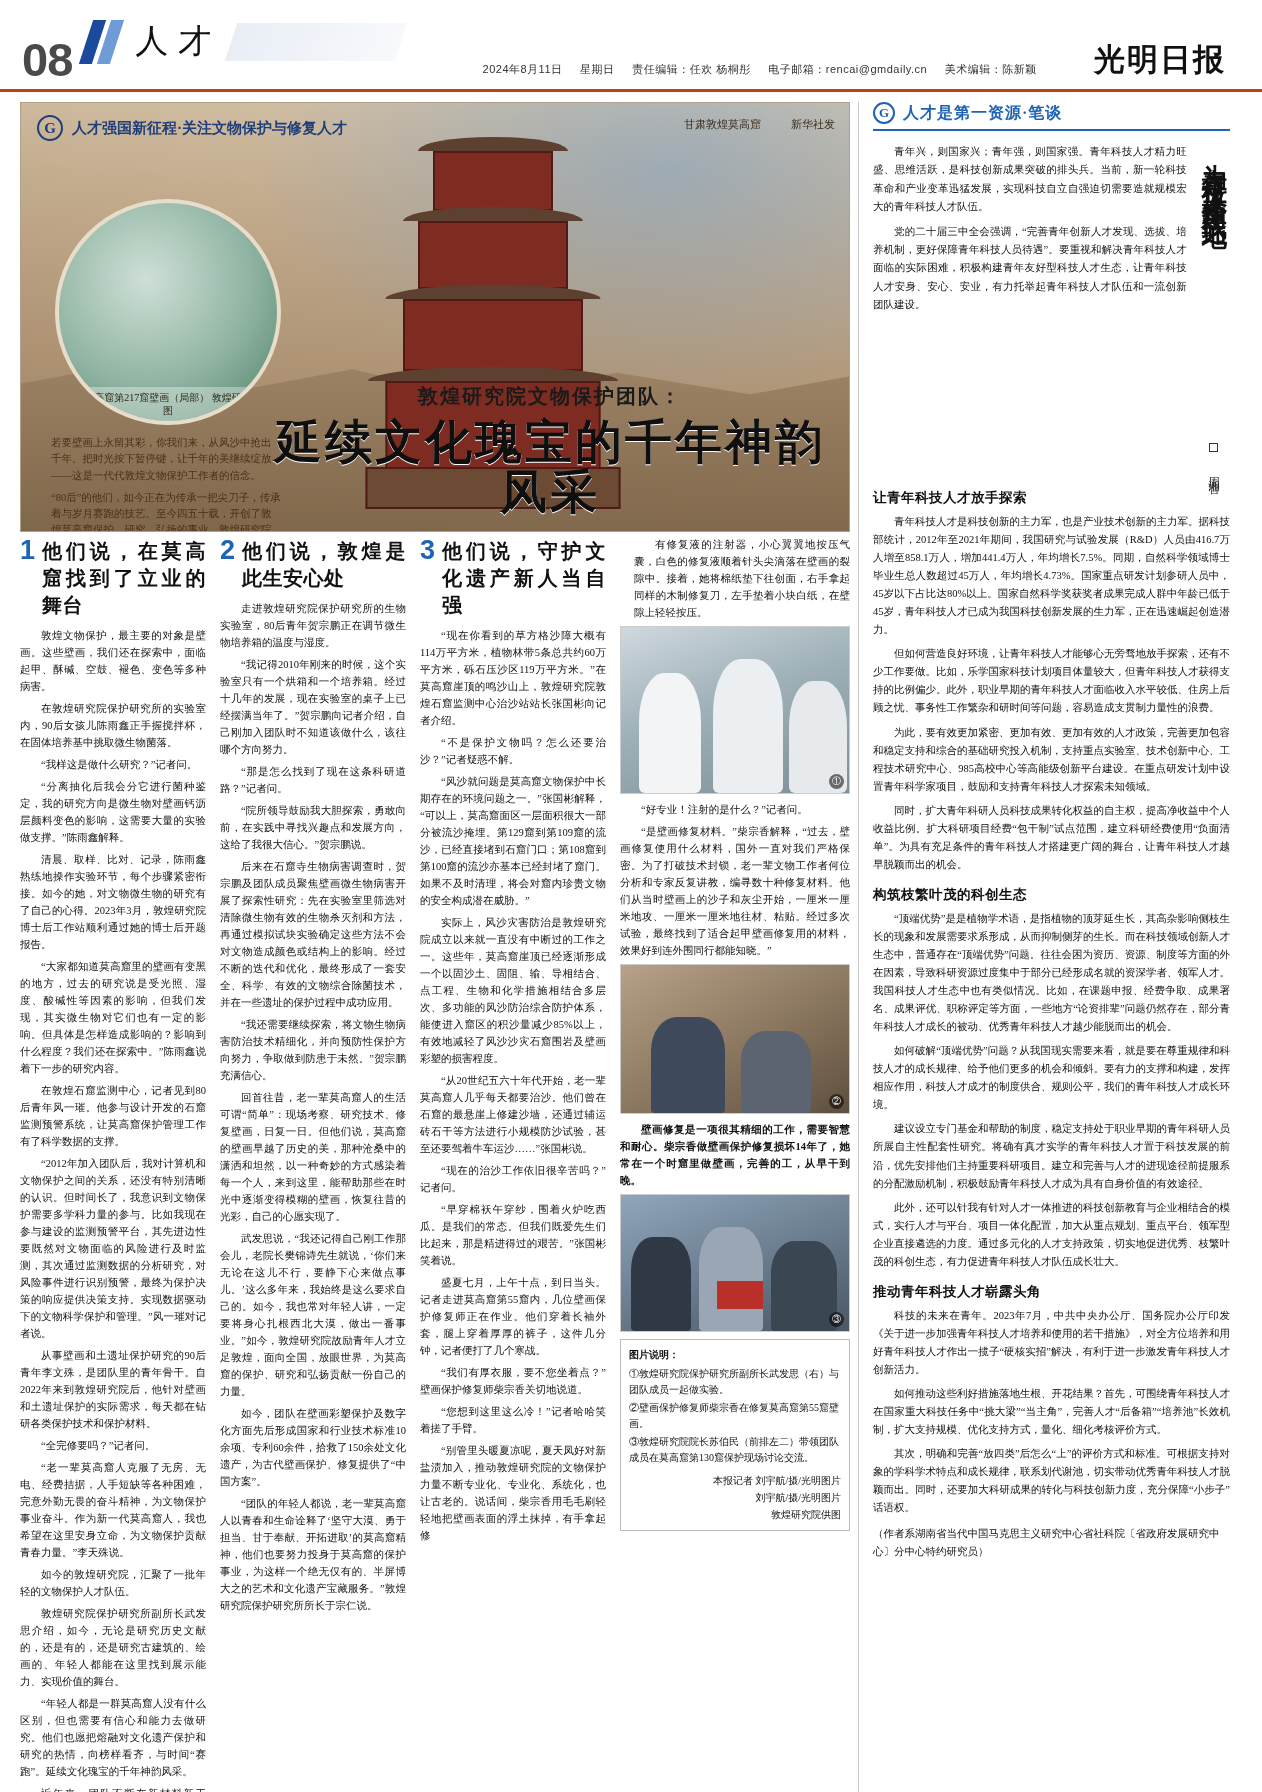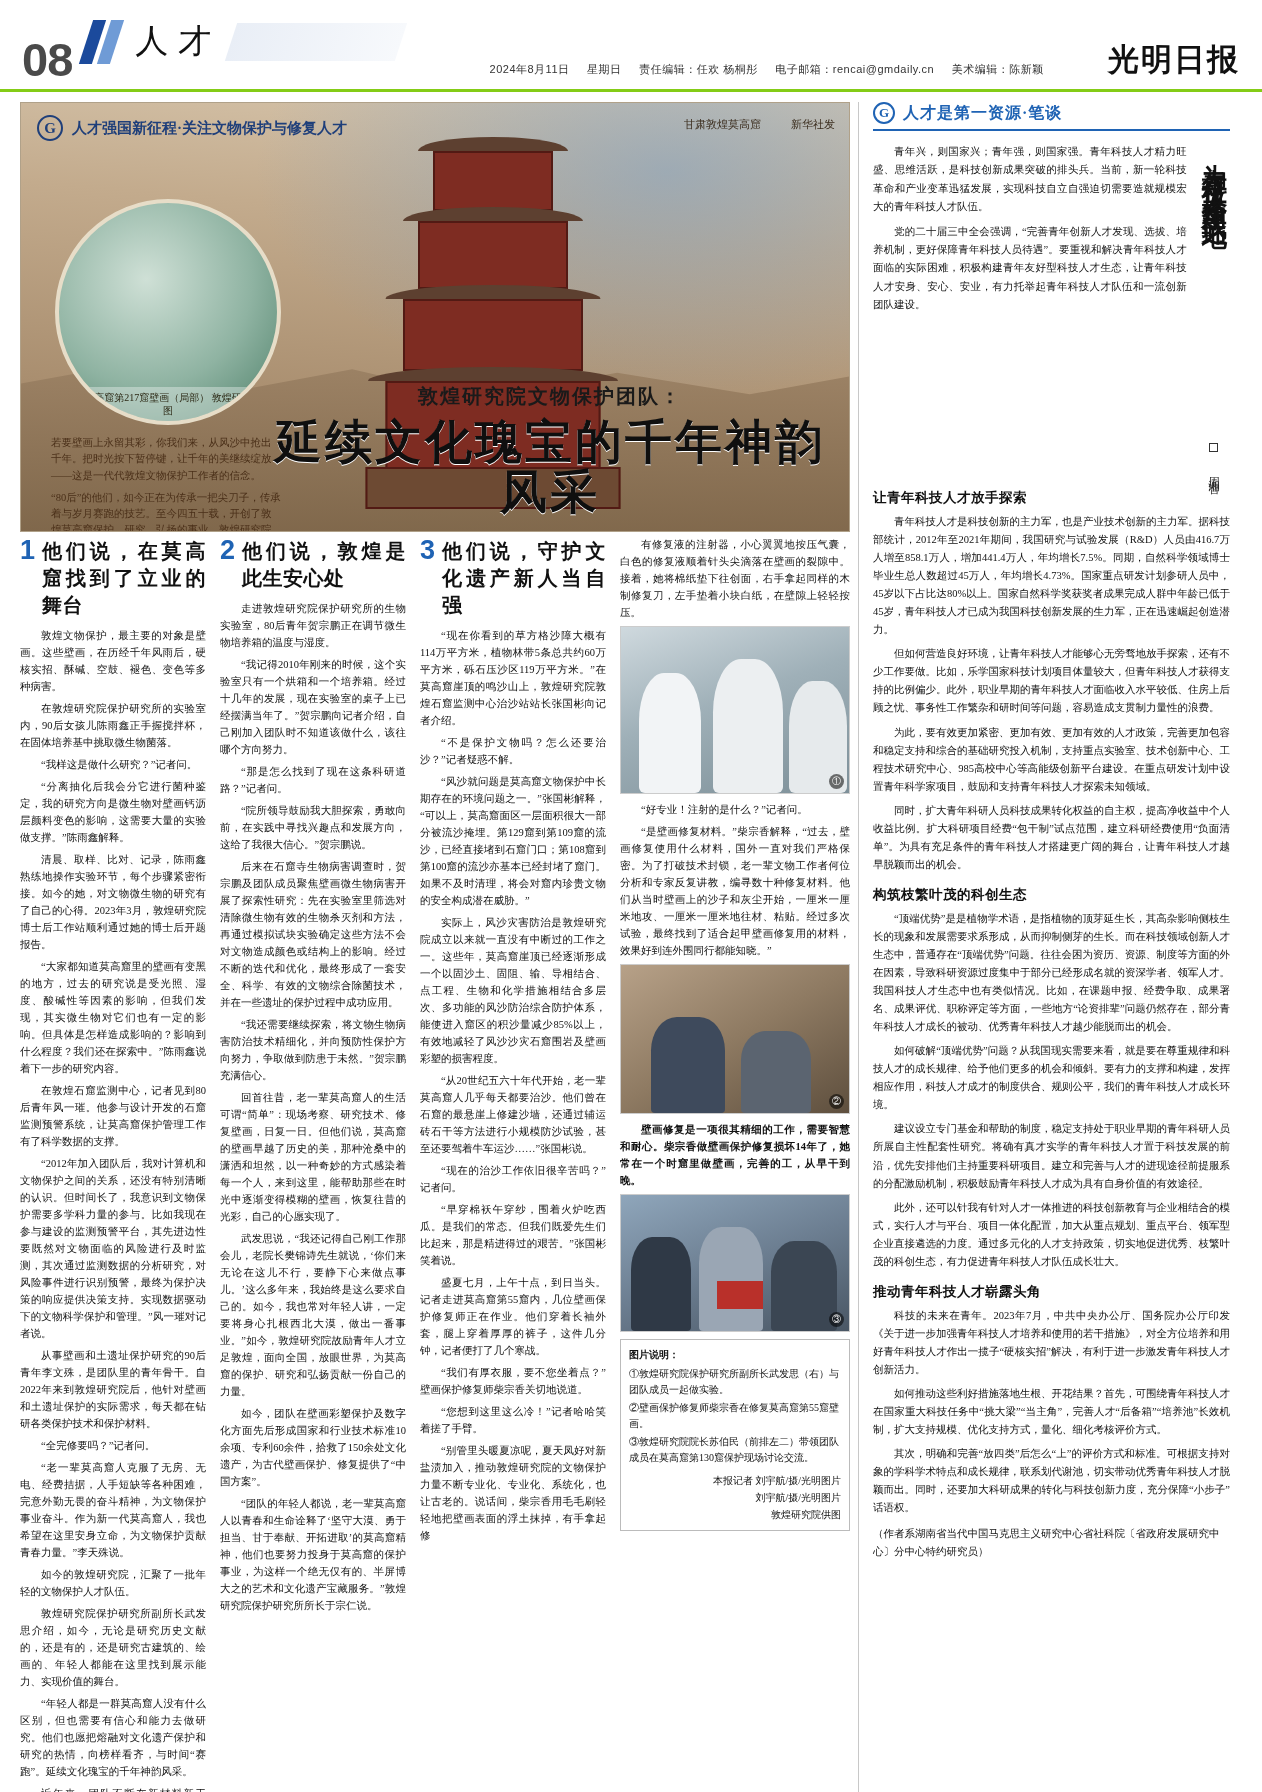--- a/index.html
+++ b/index.html
@@ -13,22 +13,22 @@
     overflow:hidden;
   }
   .page { position:relative; width:1262px; height:1792px; padding:0; }
 
   
   .masthead {
     position:relative;
     height:92px;
     display:flex;
     align-items:flex-end;
-    border-bottom:3px solid #84cc16;
-    padding:0 22px 6px 22px;
+    border-bottom:3px solid #c2410c;
+    padding:0 36px 6px 22px;
   }
   .page-num {
     font-size:47px;
     font-weight:bold;
     color:#4a4a4a;
     line-height:1;
     letter-spacing:-1px;
     margin-right:14px;
     font-family:"Liberation Sans", sans-serif;
   }
@@ -270,21 +270,21 @@
       </div>
 
 
       <div class="cols">
 
         <div class="col">
           <div class="seg-head">
             <div class="seg-num">1</div>
             <div class="seg-title">他们说，在莫高窟找到了立业的舞台</div>
           </div>
-          <p>敦煌文物保护，最主要的对象是壁画。这些壁画，在历经千年风雨后，硬核实招、酥碱、空鼓、褪色、变色等多种病害。</p>
+          <p>敦煌文物保护，最主要的对象是壁画。这些壁画，我们还在探索中，面临起甲、酥碱、空鼓、褪色、变色等多种病害。</p>
           <p>在敦煌研究院保护研究所的实验室内，90后女孩儿陈雨鑫正手握搅拌杯，在固体培养基中挑取微生物菌落。</p>
           <p>“我样这是做什么研究？”记者问。</p>
           <p>“分离抽化后我会分它进行菌种鉴定，我的研究方向是微生物对壁画钙沥层颜料变色的影响，这需要大量的实验做支撑。”陈雨鑫解释。</p>
           <p>清晨、取样、比对、记录，陈雨鑫熟练地操作实验环节，每个步骤紧密衔接。如今的她，对文物微生物的研究有了自己的心得。2023年3月，敦煌研究院博士后工作站顺利通过她的博士后开题报告。</p>
           <p>“大家都知道莫高窟里的壁画有变黑的地方，过去的研究说是受光照、湿度、酸碱性等因素的影响，但我们发现，其实微生物对它们也有一定的影响。但具体是怎样造成影响的？影响到什么程度？我们还在探索中。”陈雨鑫说着下一步的研究内容。</p>
           <p>在敦煌石窟监测中心，记者见到80后青年风一璀。他参与设计开发的石窟监测预警系统，让莫高窟保护管理工作有了科学数据的支撑。</p>
           <p>“2012年加入团队后，我对计算机和文物保护之间的关系，还没有特别清晰的认识。但时间长了，我意识到文物保护需要多学科力量的参与。比如我现在参与建设的监测预警平台，其先进边性要既然对文物面临的风险进行及时监测，其次通过监测数据的分析研究，对风险事件进行识别预警，最终为保护决策的响应提供决策支持。实现数据驱动下的文物科学保护和管理。”风一璀对记者说。</p>
           <p>从事壁画和土遗址保护研究的90后青年李文殊，是团队里的青年骨干。自2022年来到敦煌研究院后，他针对壁画和土遗址保护的实际需求，每天都在钻研各类保护技术和保护材料。</p>
           <p>“全完修要吗？”记者问。</p>
           <p>“老一辈莫高窟人克服了无房、无电、经费拮据，人手短缺等各种困难，完意外勤无畏的奋斗精神，为文物保护事业奋斗。作为新一代莫高窟人，我也希望在这里安身立命，为文物保护贡献青春力量。”李天殊说。</p>
@@ -325,21 +325,21 @@
           <p>“现在的治沙工作依旧很辛苦吗？”记者问。</p>
           <p>“早穿棉袄午穿纱，围着火炉吃西瓜。是我们的常态。但我们既爱先生们比起来，那是精进得过的艰苦。”张国彬笑着说。</p>
           <p>盛夏七月，上午十点，到日当头。记者走进莫高窟第55窟内，几位壁画保护修复师正在作业。他们穿着长袖外套，腿上穿着厚厚的裤子，这件几分钟，记者便打了几个寒战。</p>
           <p>“我们有厚衣服，要不您坐着点？”壁画保护修复师柴宗香关切地说道。</p>
           <p>“您想到这里这么冷！”记者哈哈笑着搓了手臂。</p>
           <p>“别管里头暖夏凉呢，夏天凤好对新盐渍加入，推动敦煌研究院的文物保护力量不断专业化、专业化、系统化，也让古老的。说话间，柴宗香用毛毛刷轻轻地把壁画表面的浮土抹掉，有手拿起修</p>
         </div>
 
         <div class="photo-col">
           <div style="font-size:10.5px;line-height:1.62;text-align:justify;">
-            <p style="margin:0 0 5px 0;text-indent:2em;">有修复液的注射器，小心翼翼地按压气囊，白色的修复液顺着针头尖滴落在壁画的裂隙中。接着，她将棉纸垫下往创面，右手拿起同样的木制修复刀，左手垫着小块白纸，在壁隙上轻轻按压。</p>
+            <p style="margin:0 0 5px 14px;text-indent:2em;">有修复液的注射器，小心翼翼地按压气囊，白色的修复液顺着针头尖滴落在壁画的裂隙中。接着，她将棉纸垫下往创面，右手拿起同样的木制修复刀，左手垫着小块白纸，在壁隙上轻轻按压。</p>
           </div>
 
           <div class="photo ph1">
             <div class="ph-figs">
               <div class="fig" style="left:18px;width:62px;height:120px;background:#f2f4f6;"></div>
               <div class="fig" style="left:92px;width:70px;height:134px;background:#eceff1;"></div>
               <div class="fig" style="left:168px;width:58px;height:112px;background:#e6eaec;"></div>
             </div>
             <div class="num">①</div>
           </div>

